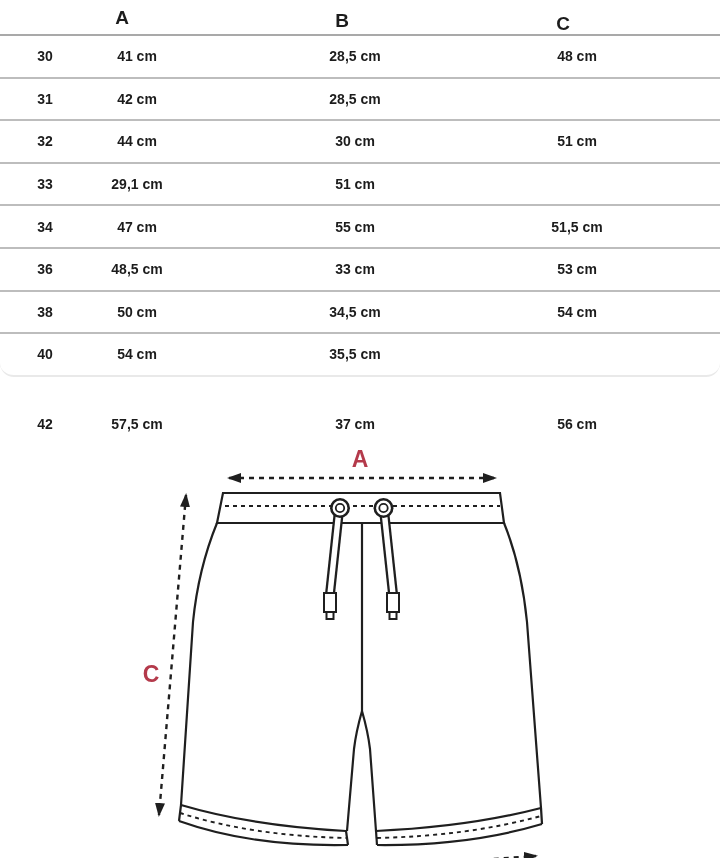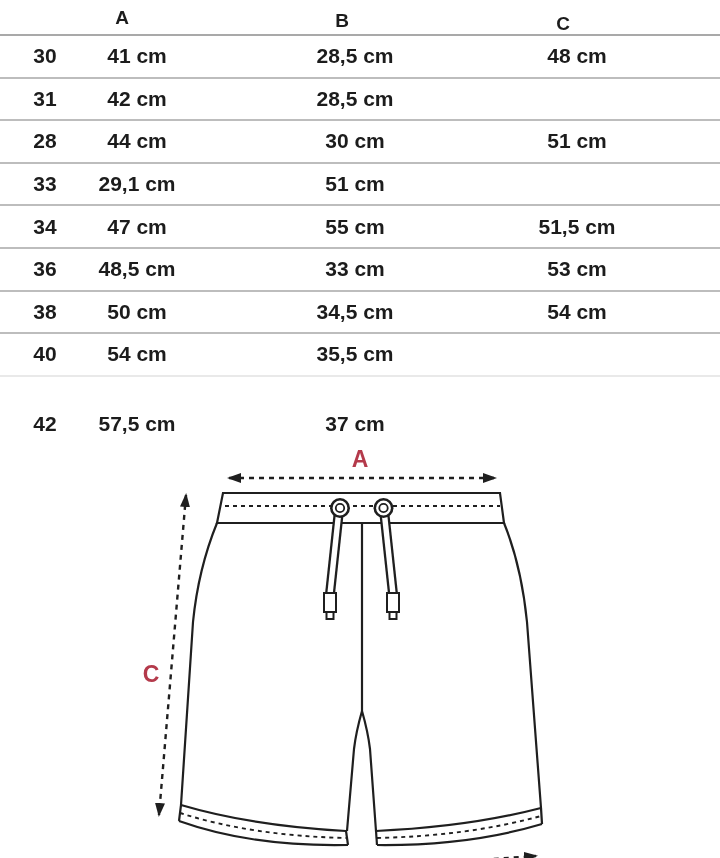--- a/index.html
+++ b/index.html
@@ -18,23 +18,23 @@
     align-items:center;
   }
   .thead{
     height:34px;
     border-bottom:2px solid #a9a9a9;
     font-weight:700;font-size:19px;
   }
   .trow{
     height:40.6px;
     border-bottom:2px solid #bdbdbd;
-    font-weight:700;font-size:21px;
+    font-weight:700;font-size:14px;
   }
-  .trow.faint{border-bottom-color:#e9e9e9;}
+  .trow.faint{border-bottom-color:#e9e9e9;border-radius:14px;}
   .trow.last{border-bottom:none;margin-top:27px;}
   .cell{text-align:center;white-space:nowrap;}
   .h-a{position:relative;left:-23px;top:1px;}
   .h-b{position:relative;left:-13px;top:4px;}
   .h-c{position:relative;left:-14px;top:7px;}
   .v-a{position:relative;left:-8px;}
   
   .diagram-wrap{width:720px;height:458px;}
   .dim-label{
     font-family:"Liberation Sans", sans-serif;
@@ -64,21 +64,21 @@
   </div>
 
   <div class="trow">
     <div class="cell">31</div>
     <div class="cell v-a">42 cm</div>
     <div class="cell">28,5 cm</div>
     <div></div>
   </div>
 
   <div class="trow">
-    <div class="cell">28</div>
+    <div class="cell">32</div>
     <div class="cell v-a">44 cm</div>
     <div class="cell">30 cm</div>
     <div class="cell">51 cm</div>
     <div></div>
   </div>
 
   <div class="trow">
     <div class="cell">33</div>
     <div class="cell v-a">29,1 cm</div>
     <div class="cell">51 cm</div>
@@ -113,20 +113,21 @@
     <div class="cell">40</div>
     <div class="cell v-a">54 cm</div>
     <div class="cell">35,5 cm</div>
     <div></div>
   </div>
 
   <div class="trow last">
     <div class="cell">42</div>
     <div class="cell v-a">57,5 cm</div>
     <div class="cell">37 cm</div>
+    <div class="cell">56 cm</div>
     <div></div>
   </div>
 
 </div>
 
 <div class="diagram-wrap">
 <svg width="720" height="458" viewBox="0 0 720 458" xmlns="http://www.w3.org/2000/svg">
   <defs>
     <marker id="arr" viewBox="0 0 14 10" markerWidth="14" markerHeight="10" refX="12" refY="5" orient="auto-start-reverse" markerUnits="userSpaceOnUse">
       <path d="M0,0 L14,5 L0,10 Z" fill="#1f1f1f"></path>

